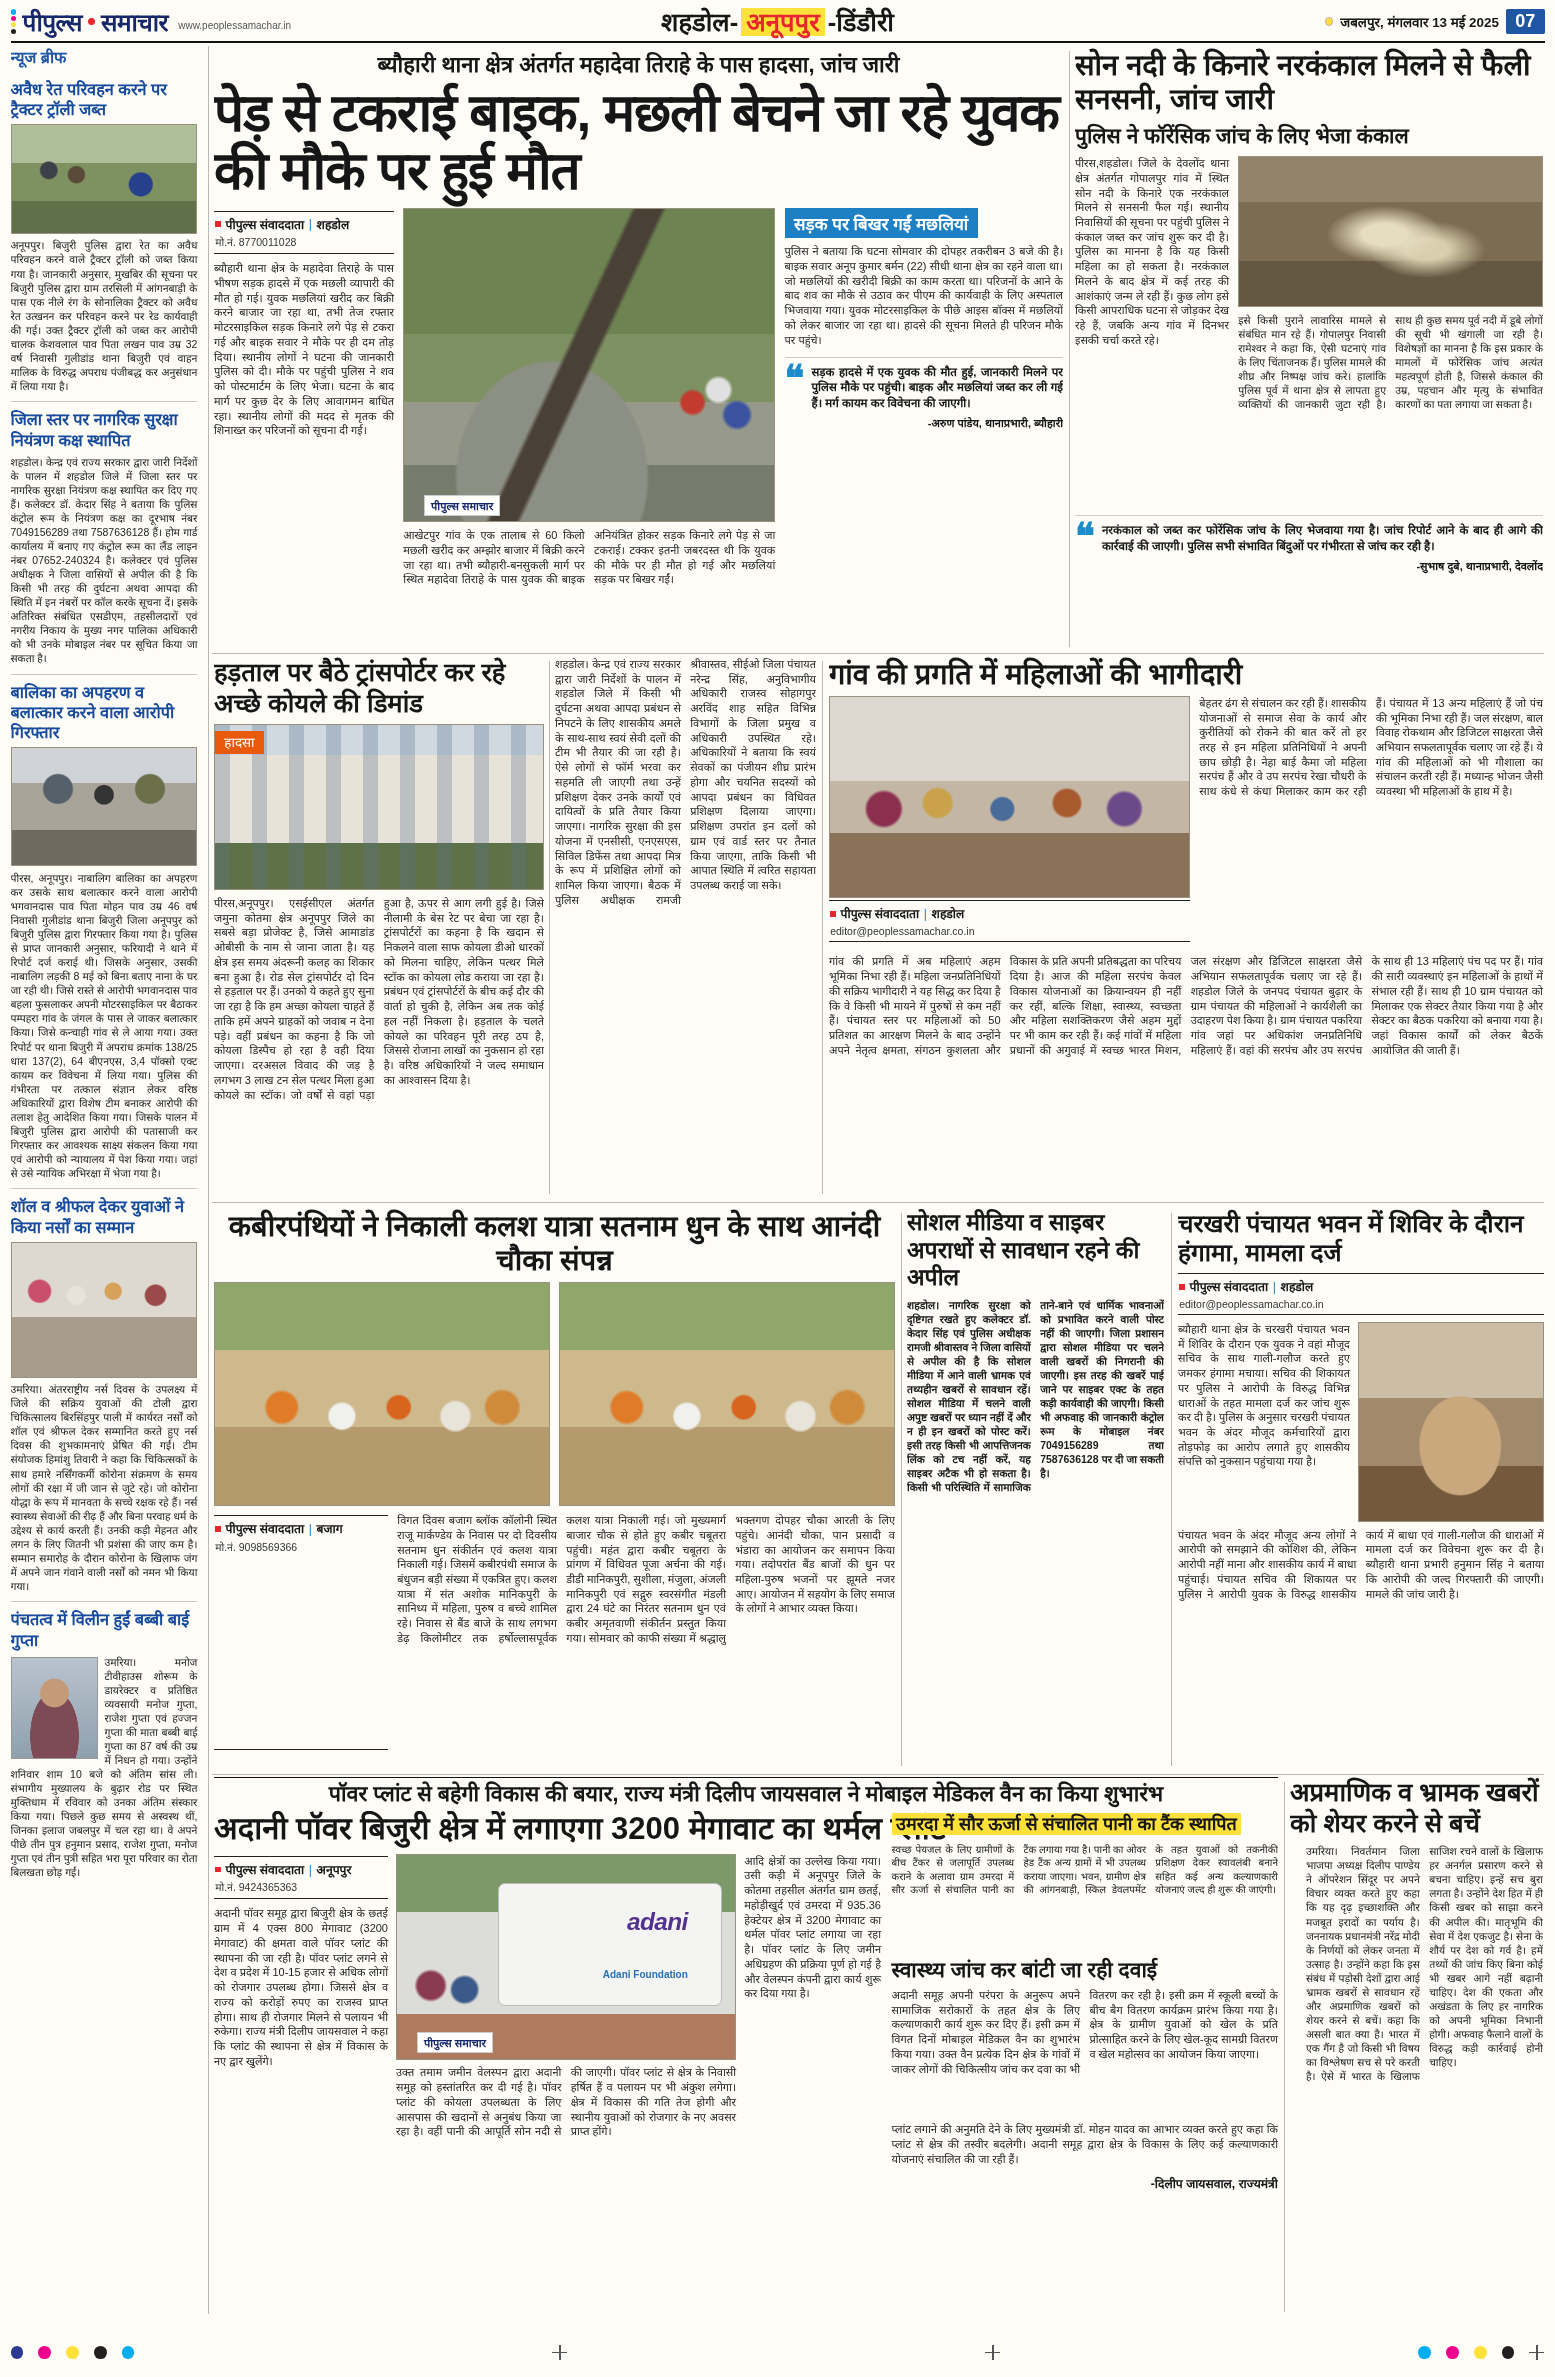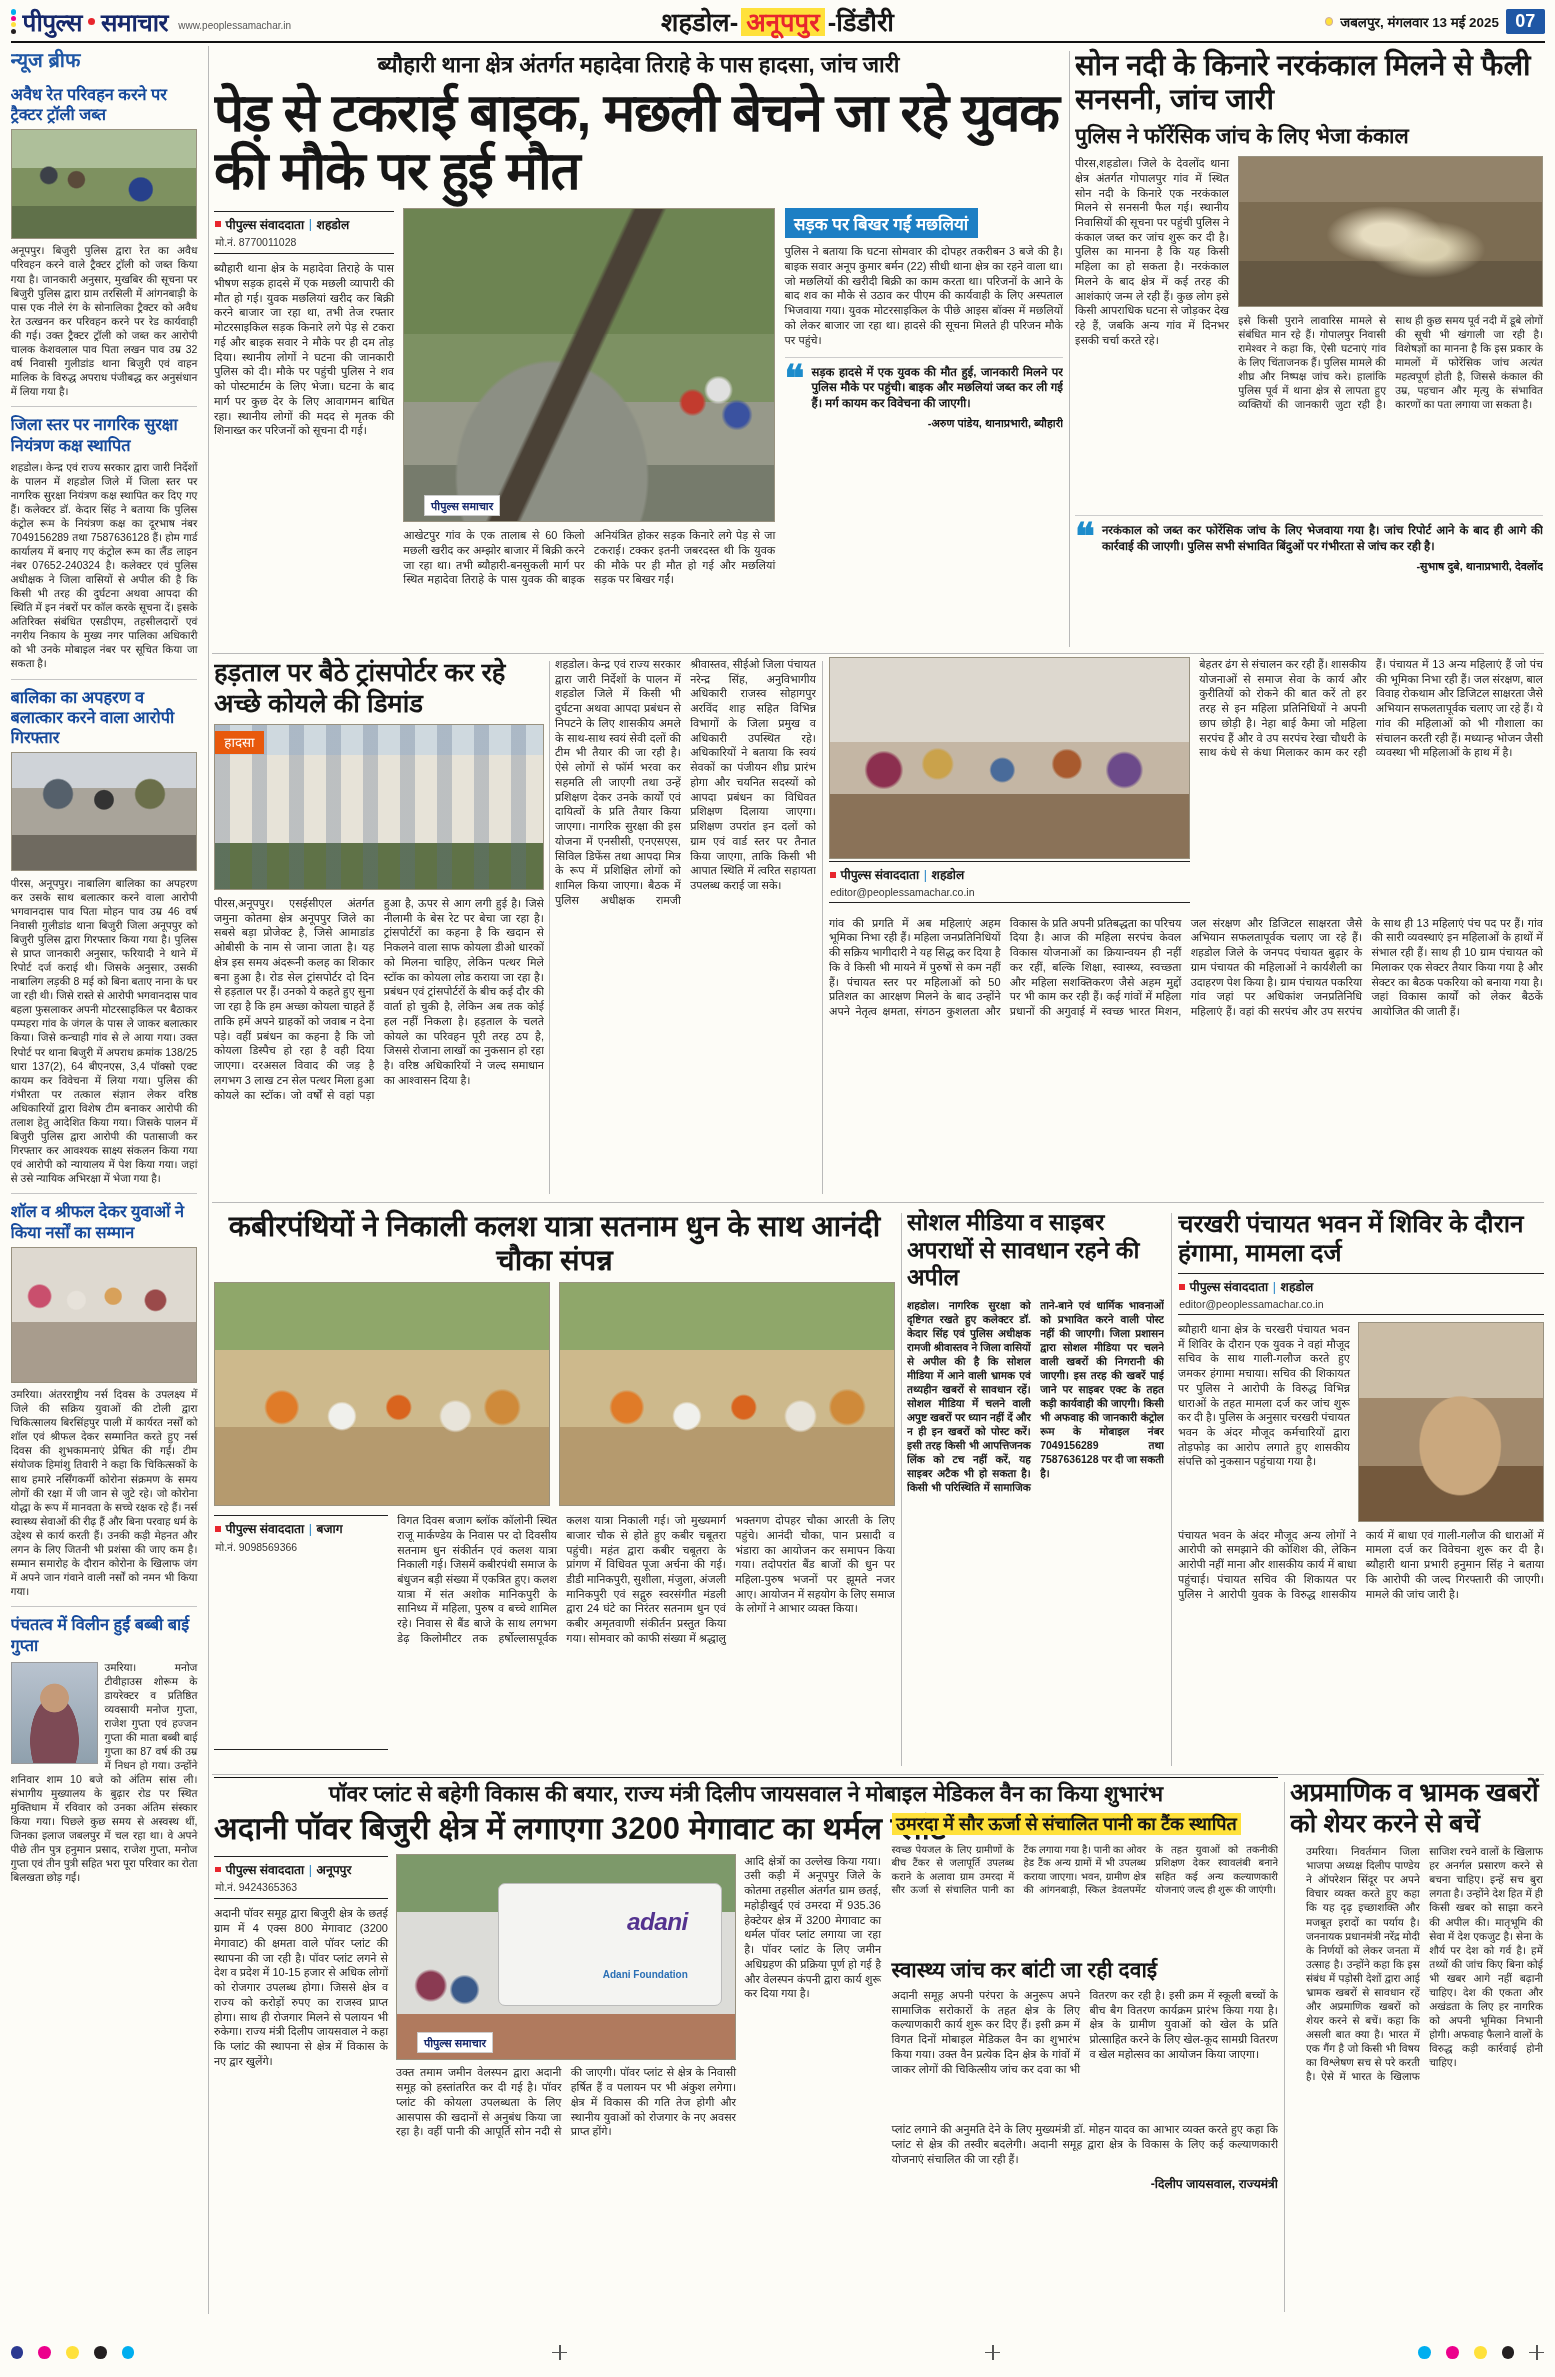--- a/index.html
+++ b/index.html
@@ -70,21 +70,21 @@
 .ph-secl{height:166px;background:repeating-linear-gradient(90deg,rgba(90,110,140,.30) 0 15px,transparent 15px 37px),linear-gradient(180deg,#cfd9df 0 18%,#e7e3d8 18% 72%,#5f7247 72%);}
 .ph-women{height:202px;background:radial-gradient(circle at 15% 56%,#8c2f4f 0 5%,transparent 6%),radial-gradient(circle at 30% 53%,#caa24b 0 5%,transparent 6%),radial-gradient(circle at 48% 56%,#496b9a 0 5%,transparent 6%),radial-gradient(circle at 66% 53%,#a85a2e 0 5%,transparent 6%),radial-gradient(circle at 82% 56%,#6c4a8a 0 5%,transparent 6%),linear-gradient(180deg,#ddd8cf 0 42%,#c4b6a4 42% 68%,#8a7258 68%);}
 .ph-kabir{height:224px;background:radial-gradient(circle at 20% 56%,#e07b28 0 5%,transparent 6%),radial-gradient(circle at 38% 60%,#f0f0ec 0 5%,transparent 6%),radial-gradient(circle at 55% 56%,#d9641e 0 5%,transparent 6%),radial-gradient(circle at 72% 60%,#e8e4da 0 5%,transparent 6%),radial-gradient(circle at 86% 56%,#cf8a3a 0 5%,transparent 6%),linear-gradient(180deg,#8fa76a 0 30%,#cdb98c 30% 65%,#b59a6e 65%);}
 .ph-charkhari{height:200px;background:radial-gradient(ellipse at 55% 62%,#caa87e 0 28%,transparent 29%),linear-gradient(180deg,#cbbda6 0 38%,#a1896c 38% 72%,#74593d 72%);}
 .ph-van{height:206px;background:radial-gradient(circle at 10% 64%,#8a3a52 0 4%,transparent 5%),radial-gradient(circle at 20% 66%,#3a5a8a 0 4%,transparent 5%),linear-gradient(180deg,#7d996a 0 28%,#dcdcd8 28% 78%,#b07a5e 78%);}
 .van-body{position:absolute;left:30%;top:14%;width:66%;height:60%;background:#f4f4f2;border-radius:7px;border:0.6px solid #bbb;}
 .van-brand{position:absolute;right:14%;top:26%;font-size:24.4px;font-weight:800;color:#53328f;letter-spacing:-0.6px;font-style:italic;}
 .van-sub{position:absolute;right:14%;top:56%;font-size:10px;font-weight:700;color:#2a6fb5;}
 
 .sidebar{position:absolute;left:10.5px;top:46px;width:195px;height:2268px;padding-right:8.1px;overflow:hidden;}
-.nb-title{color:#1f57a5;font-size:20px;font-weight:800;margin-bottom:3.5px;}
+.nb-title{color:#1f57a5;font-size:16px;font-weight:800;margin-bottom:3.5px;}
 .brief{border-top:0.6px solid #c5c5c5;padding-top:7px;margin-top:8.1px;}
 .brief:first-of-type{border-top:none;margin-top:2.3px;}
 .bh{color:#164a9c;font-size:16.3px;line-height:1.25;font-weight:800;margin-bottom:4.6px;}
 .brief .photo{margin-bottom:4.6px;}
 .brief .bt{font-size:10.5px;}
 
 .art{position:absolute;overflow:hidden;}
 .art-accident{left:214px;top:48px;width:849px;height:602px;}
 .acc-grid{display:grid;grid-template-columns:180px 372px 1fr;gap:9.3px;}
 .acc-mid .cols-2{height:124px;margin-top:5.8px;}
@@ -271,20 +271,21 @@
       <span class="photo-tag">हादसा</span>
     </div>
     <p class="bt cols-2">पीरस,अनूपपुर। एसईसीएल अंतर्गत जमुना कोतमा क्षेत्र अनूपपुर जिले का सबसे बड़ा प्रोजेक्ट है, जिसे आमाडांड ओबीसी के नाम से जाना जाता है। यह क्षेत्र इस समय अंदरूनी कलह का शिकार बना हुआ है। रोड सेल ट्रांसपोर्टर दो दिन से हड़ताल पर हैं। उनको ये कहते हुए सुना जा रहा है कि हम अच्छा कोयला चाहते हैं ताकि हमें अपने ग्राहकों को जवाब न देना पड़े। वहीं प्रबंधन का कहना है कि जो कोयला डिस्पैच हो रहा है वही दिया जाएगा। दरअसल विवाद की जड़ है लगभग 3 लाख टन सेल पत्थर मिला हुआ कोयले का स्टॉक। जो वर्षों से वहां पड़ा हुआ है, ऊपर से आग लगी हुई है। जिसे नीलामी के बेस रेट पर बेचा जा रहा है। ट्रांसपोर्टरों का कहना है कि खदान से निकलने वाला साफ कोयला डीओ धारकों को मिलना चाहिए, लेकिन पत्थर मिले स्टॉक का कोयला लोड कराया जा रहा है। प्रबंधन एवं ट्रांसपोर्टरों के बीच कई दौर की वार्ता हो चुकी है, लेकिन अब तक कोई हल नहीं निकला है। हड़ताल के चलते कोयले का परिवहन पूरी तरह ठप है, जिससे रोजाना लाखों का नुकसान हो रहा है। वरिष्ठ अधिकारियों ने जल्द समाधान का आश्वासन दिया है।</p>
   </article>
 
   <article class="art art-civil">
     <p class="bt cols-2">शहडोल। केन्द्र एवं राज्य सरकार द्वारा जारी निर्देशों के पालन में शहडोल जिले में किसी भी दुर्घटना अथवा आपदा प्रबंधन से निपटने के लिए शासकीय अमले के साथ-साथ स्वयं सेवी दलों की टीम भी तैयार की जा रही है। ऐसे लोगों से फॉर्म भरवा कर सहमति ली जाएगी तथा उन्हें प्रशिक्षण देकर उनके कार्यों एवं दायित्वों के प्रति तैयार किया जाएगा। नागरिक सुरक्षा की इस योजना में एनसीसी, एनएसएस, सिविल डिफेंस तथा आपदा मित्र के रूप में प्रशिक्षित लोगों को शामिल किया जाएगा। बैठक में पुलिस अधीक्षक रामजी श्रीवास्तव, सीईओ जिला पंचायत नरेन्द्र सिंह, अनुविभागीय अधिकारी राजस्व सोहागपुर अरविंद शाह सहित विभिन्न विभागों के जिला प्रमुख व अधिकारी उपस्थित रहे। अधिकारियों ने बताया कि स्वयं सेवकों का पंजीयन शीघ्र प्रारंभ होगा और चयनित सदस्यों को आपदा प्रबंधन का विधिवत प्रशिक्षण दिलाया जाएगा। प्रशिक्षण उपरांत इन दलों को ग्राम एवं वार्ड स्तर पर तैनात किया जाएगा, ताकि किसी भी आपात स्थिति में त्वरित सहायता उपलब्ध कराई जा सके।</p>
   </article>
 
   <article class="art art-women">
+    <h1 class="head-lg">गांव की प्रगति में महिलाओं की भागीदारी</h1>
     <div class="wom-grid">
       <div>
         <div class="photo ph-women"></div>
         <div class="byline-box">
           <div class="by1">
             <span class="bdot"></span>
             <span>पीपुल्स संवाददाता</span>
             <span class="bsep">|</span>
             <span>शहडोल</span>
           </div>

